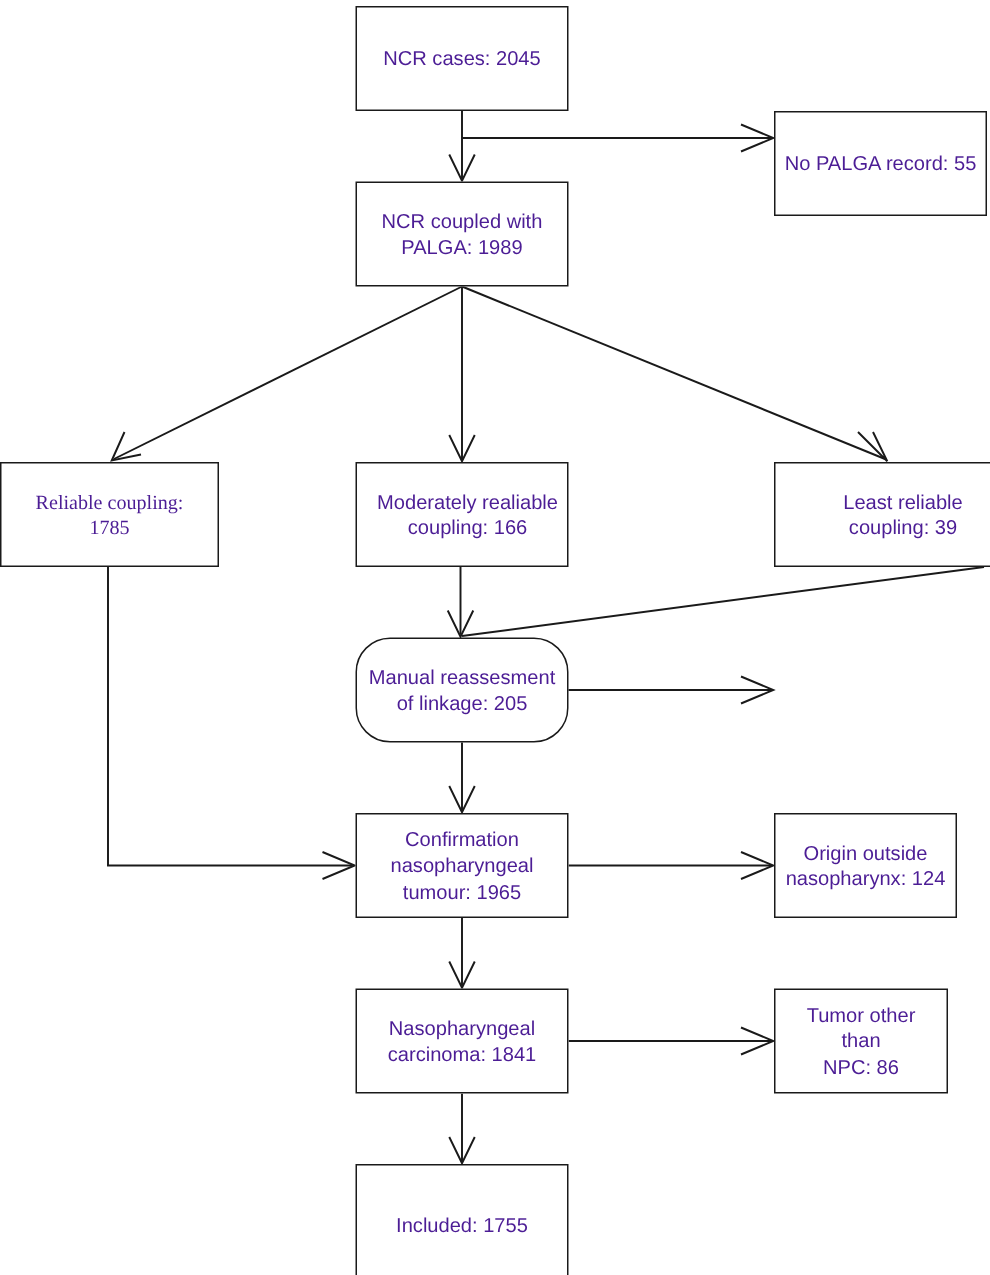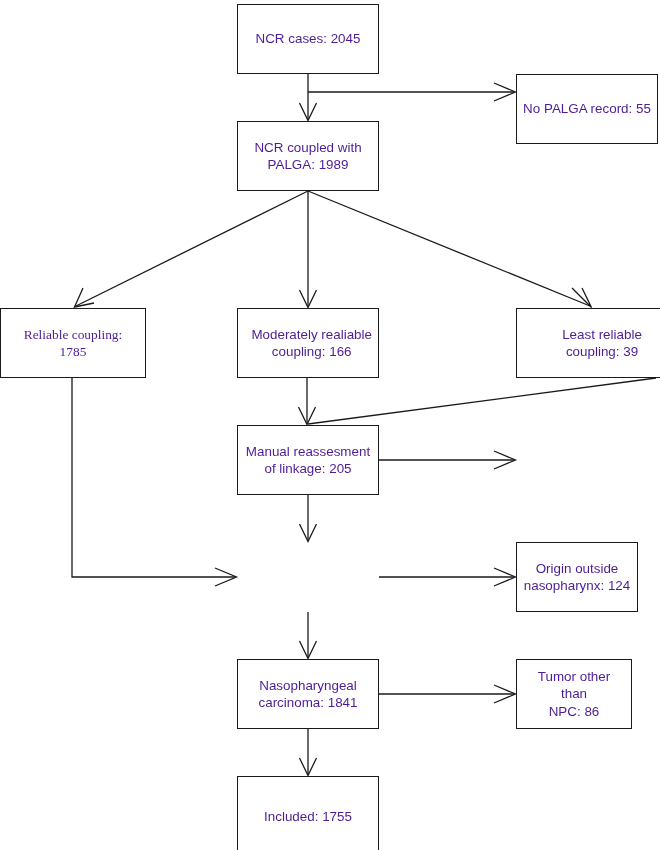--- a/index.html
+++ b/index.html
@@ -144,26 +144,31 @@
   <div class="flow-box" style="left:237px; top:308px; width:142px; height:70px;justify-content:flex-end;">
     <span class="box-label">Moderately realiable
 coupling: 166</span>
   </div>
 
   <div class="flow-box" style="left:516px; top:308px; width:172px; height:70px;">
     <span class="box-label">Least reliable
 coupling: 39</span>
   </div>
 
-  <div class="flow-box" style="left:237px; top:425px; width:142px; height:70px;">
+  <div class="flow-box" style="left:237px; top:425px; width:142px; height:70px;border-radius:23px;">
     <span class="box-label">Manual reassesment
 of linkage: 205</span>
   </div>
 
 
+  <div class="flow-box" style="left:237px; top:542px; width:142px; height:70px;">
+    <span class="box-label">Confirmation
+nasopharyngeal
+tumour: 1965</span>
+  </div>
 
   <div class="flow-box" style="left:516px; top:542px; width:122px; height:70px;">
     <span class="box-label">Origin outside
 nasopharynx: 124</span>
   </div>
 
   <div class="flow-box" style="left:237px; top:659px; width:142px; height:70px;">
     <span class="box-label">Nasopharyngeal
 carcinoma: 1841</span>
   </div>

